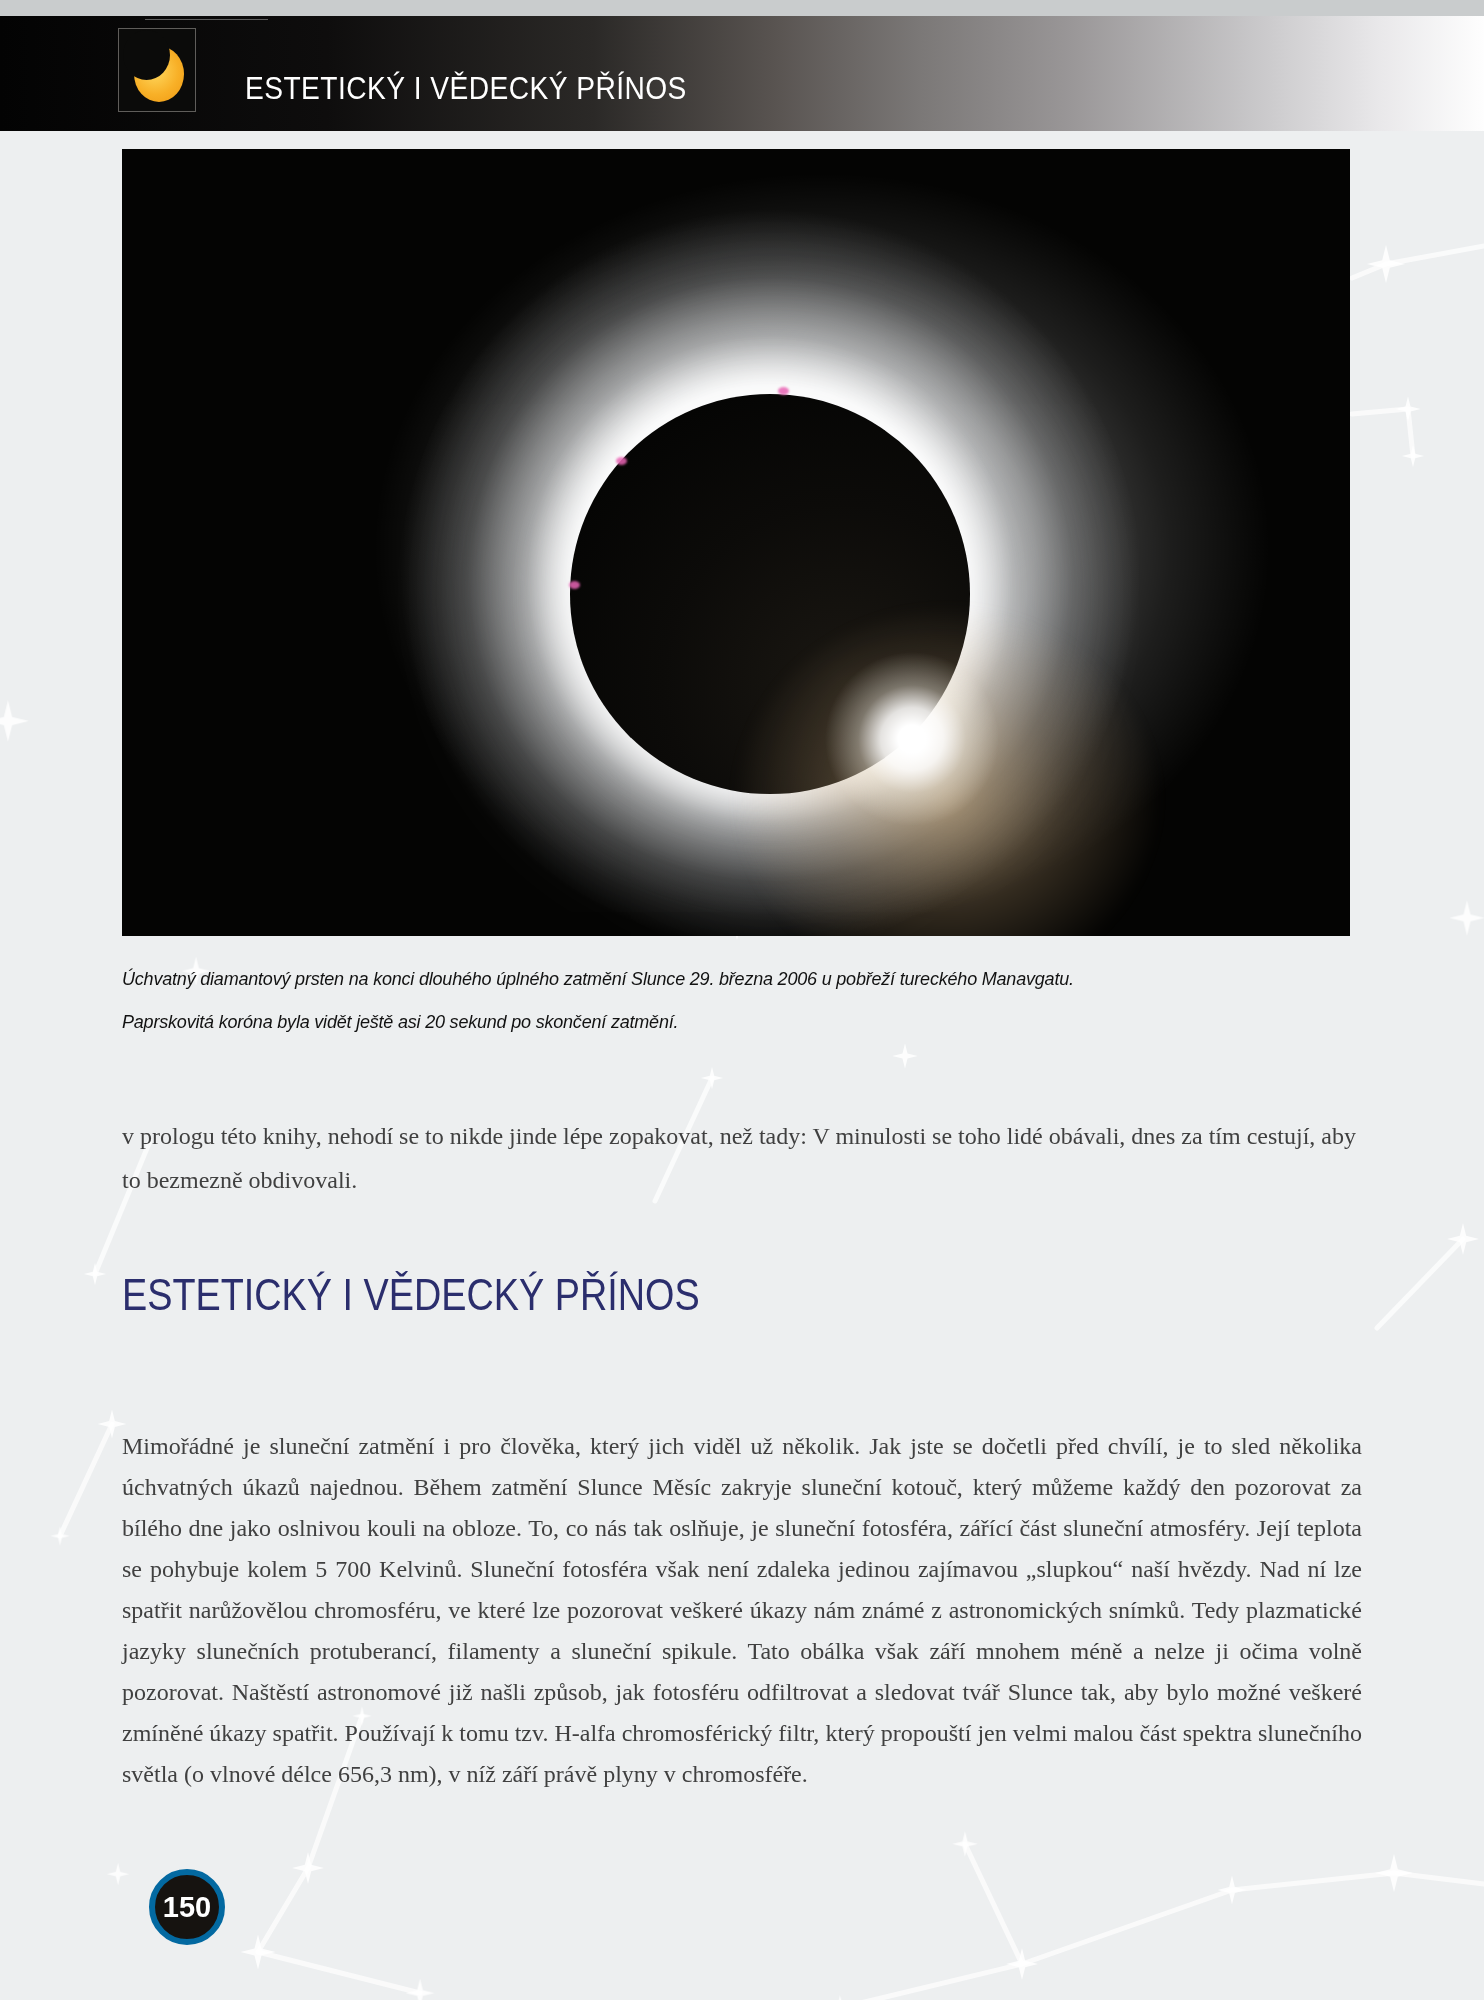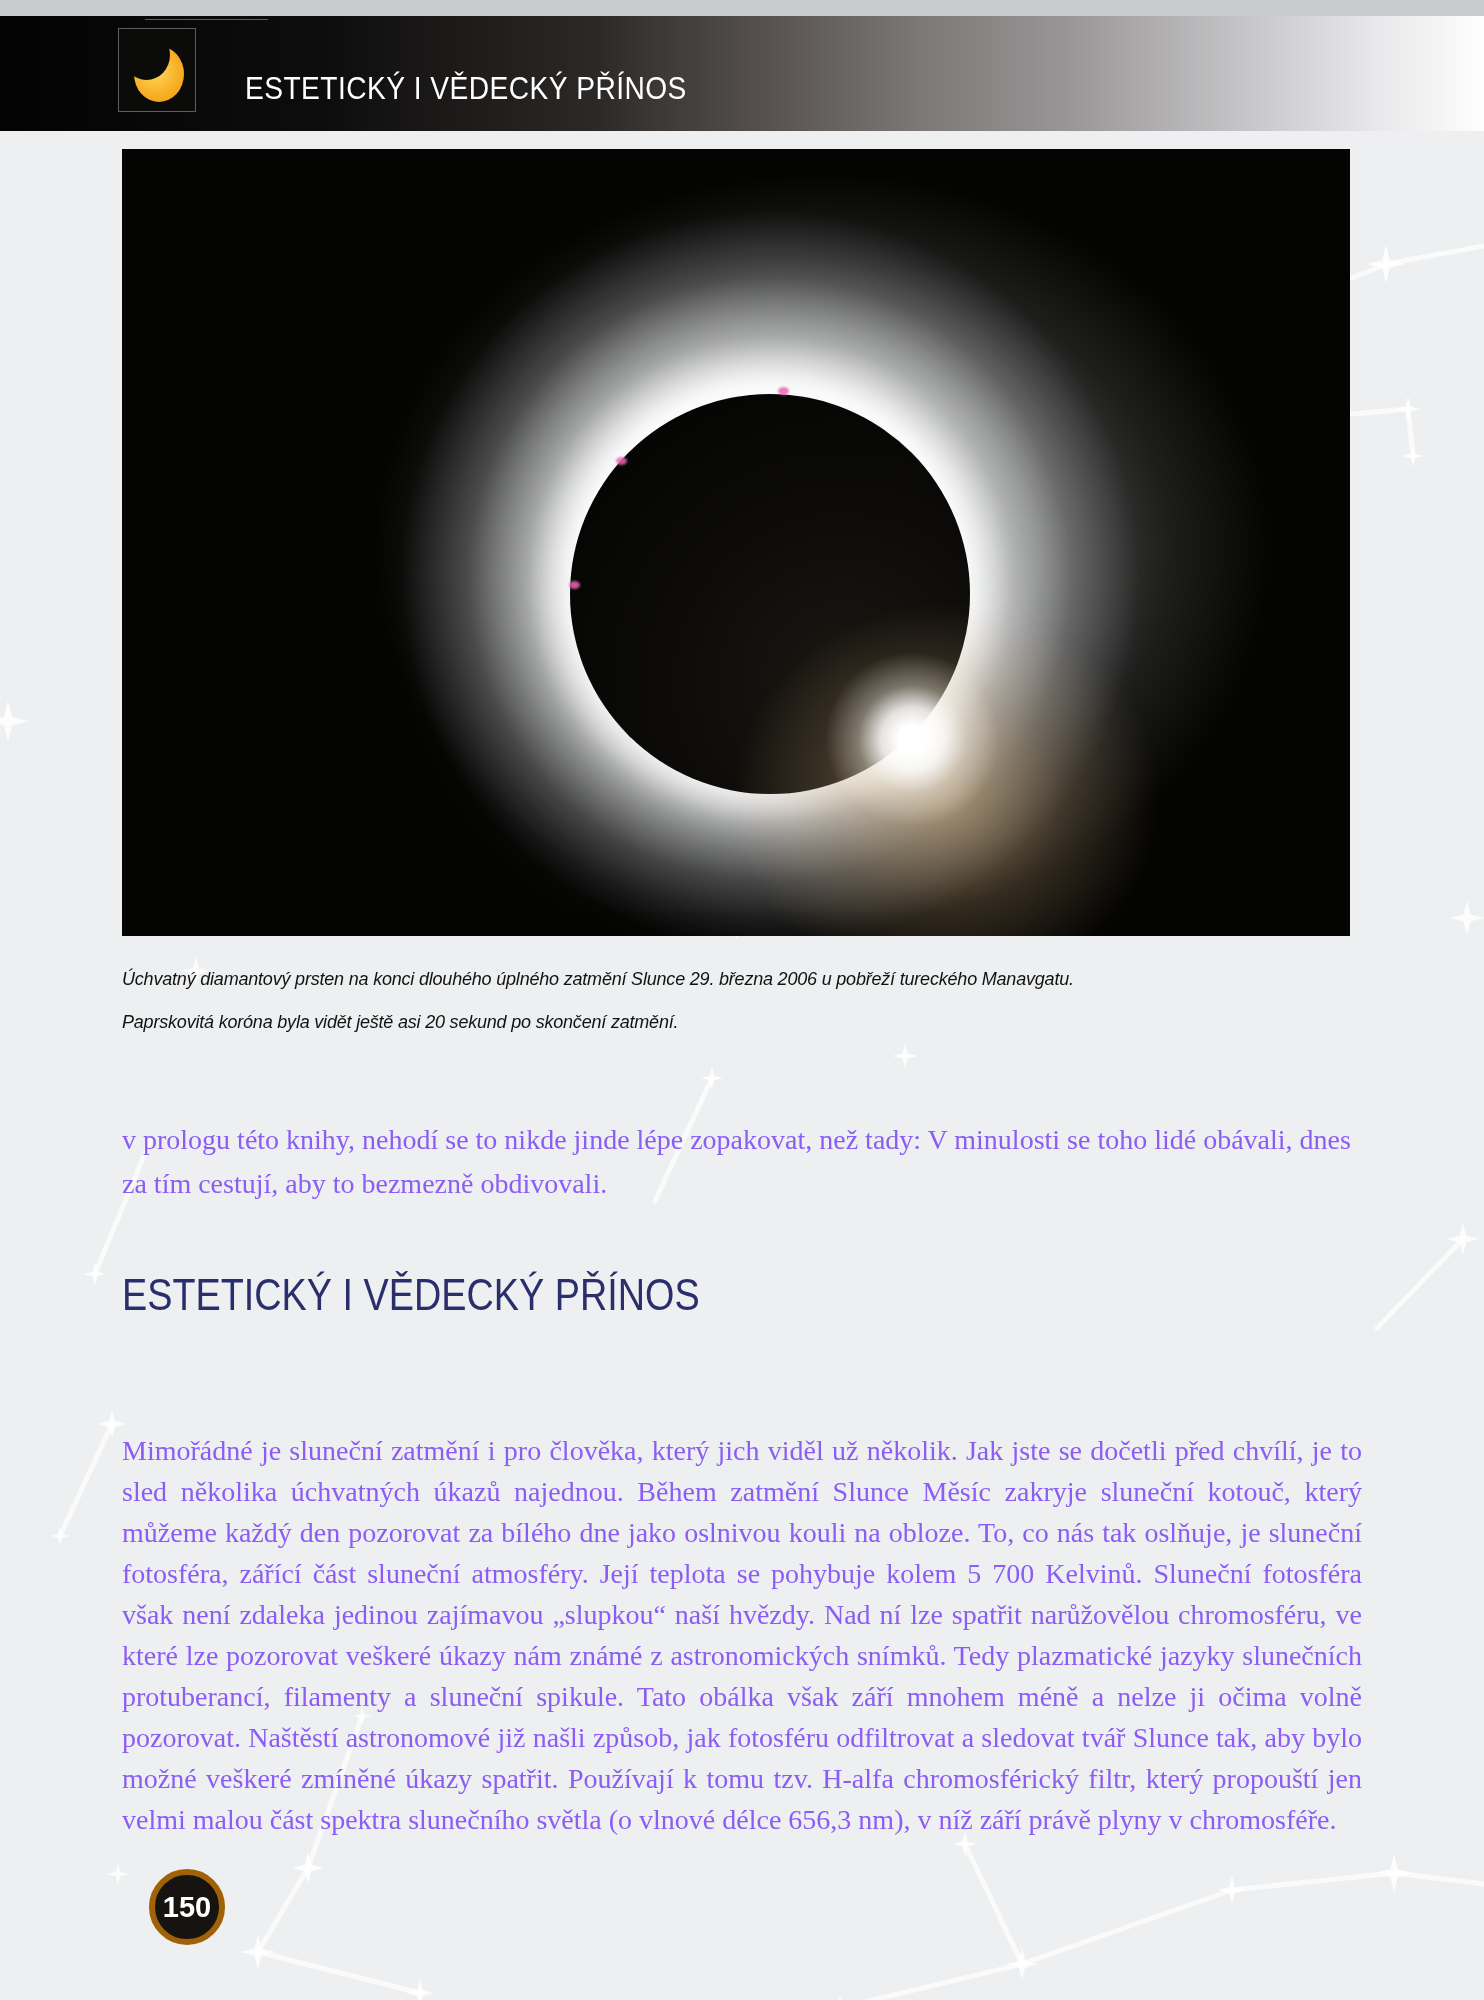--- a/index.html
+++ b/index.html
@@ -59,34 +59,34 @@
   .p1{left:656px; top:238px;} .p2{left:494px; top:308px;} .p3{left:447px; top:432px;}
   
   .caption{
     position:absolute; left:122px; top:942px; width:955px; z-index:4;
     font-family:"Liberation Sans", sans-serif; font-style:italic;
     font-size:18px; line-height:43px; letter-spacing:-.2px; color:#121212;
   }
   .credit{font-style:italic;}
   .para{
     position:absolute; left:122px; width:1240px; z-index:4;
-    font-size:28px; line-height:41px; color:#8b5cf6;
+    font-size:24px; line-height:41px; color:#404040;
   }
   .para1{top:1074px; line-height:44px;}
   .section-heading{
     position:absolute; left:122px; top:1256px; z-index:4;
     font-family:"Liberation Sans", sans-serif; font-size:45px; line-height:46px;
     font-weight:400; letter-spacing:0; white-space:nowrap;
     transform:scaleX(.84); transform-origin:0 0;
   }
   .para2{top:1386px; text-align:justify;}
   
   .badge{
     position:absolute; left:149px; top:1853px; width:76px; height:76px; border-radius:50%;
-    background:#161310; border:6px solid #a16207; box-sizing:border-box; z-index:4;
+    background:#161310; border:6px solid #0369a1; box-sizing:border-box; z-index:4;
     display:flex; align-items:center; justify-content:center;
     font-family:"Liberation Sans", sans-serif; font-weight:bold; font-size:29px; color:#ffffff;
   }
 </style>
 </head>
 <body>
 
 <div class="page">
 
   <svg class="constellations" width="1484" height="2000" viewBox="0 0 1484 2000">

